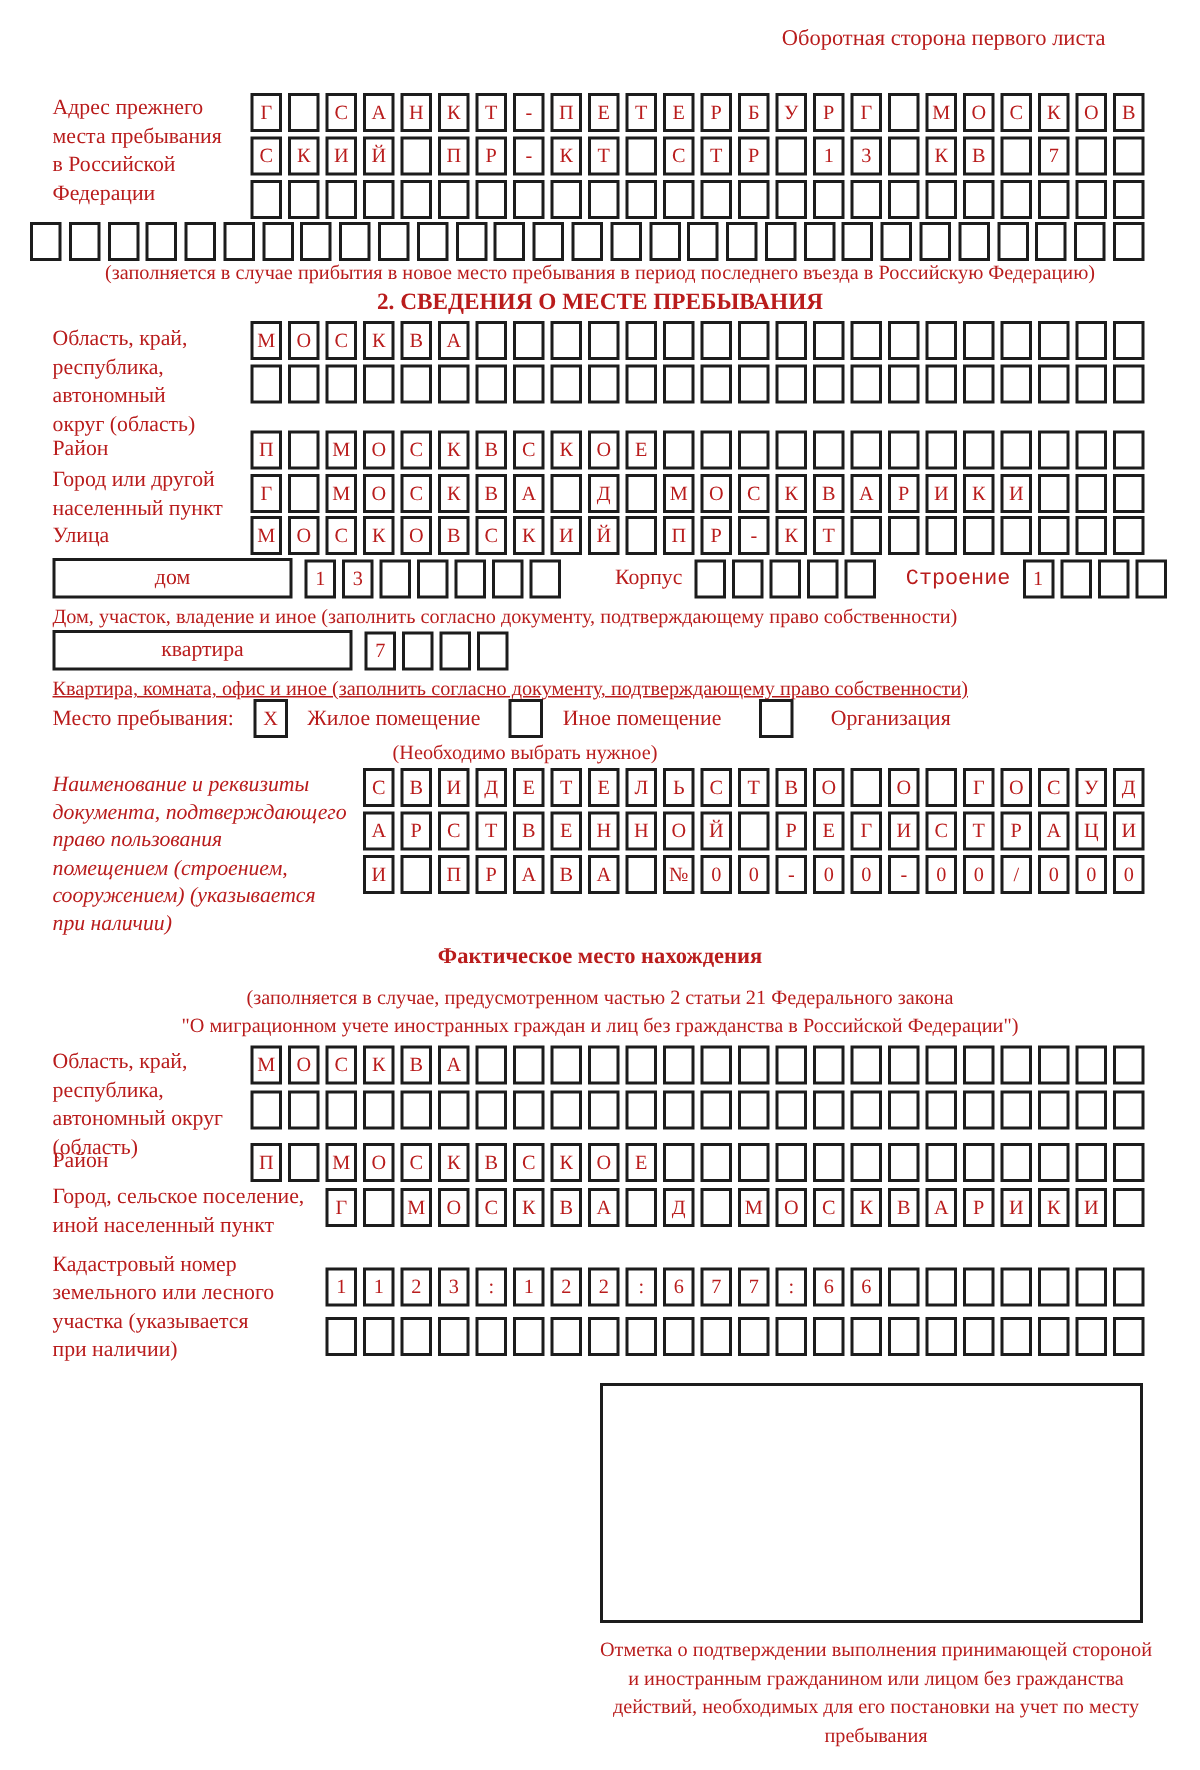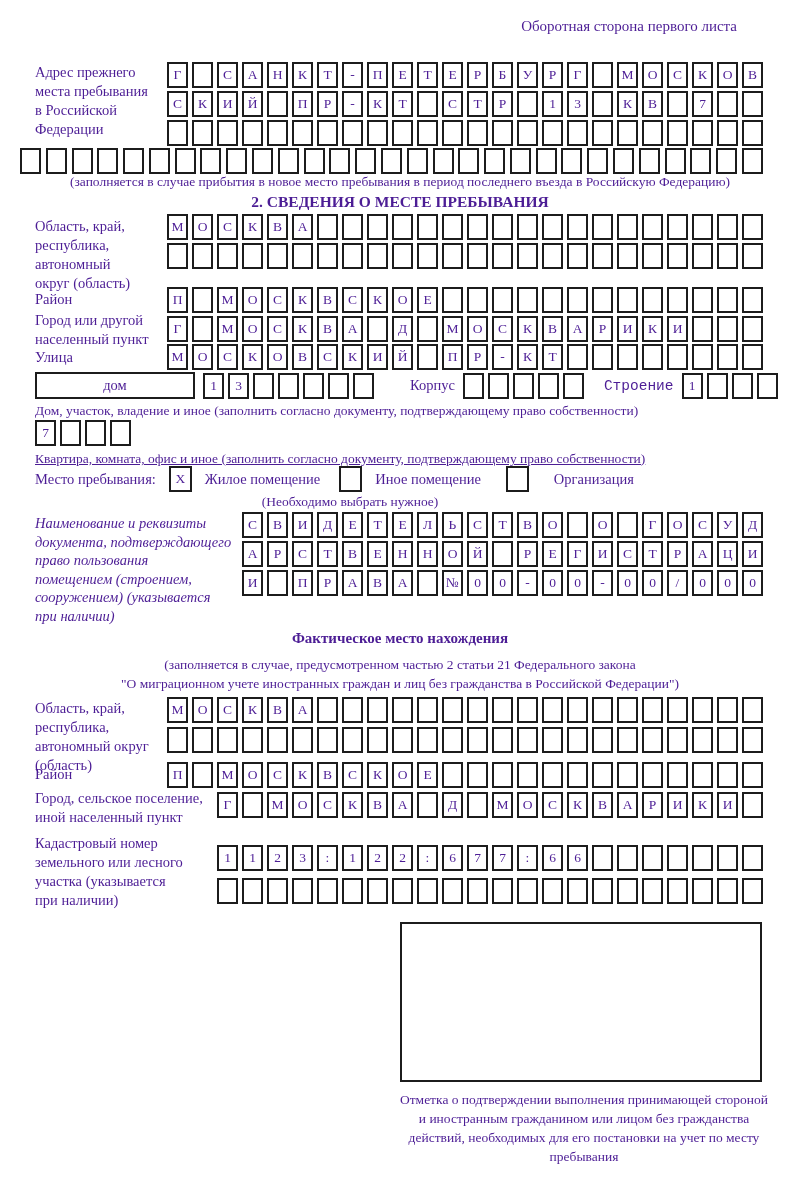--- a/index.html
+++ b/index.html
@@ -1,18 +1,18 @@
 <!DOCTYPE html>
 <html lang="ru"><head>
 <meta charset="utf-8">
 <style>
   html,body{margin:0;padding:0;background:#ffffff;}
   .page{
     position:relative;width:800px;height:1180px;background:#fff;
-    font-family:"Liberation Serif","DejaVu Serif",serif;color:#4c1d95;overflow:hidden;
+    font-family:"Liberation Serif","DejaVu Serif",serif;color:#b91c1c;overflow:hidden;
   }
   .corner{position:absolute;font-size:15px;}
   .lbl{position:absolute;font-size:14.5px;line-height:19px;}
   .lbl.tight{line-height:18.5px;}
   .cap{position:absolute;left:0;width:800px;text-align:center;font-size:13.5px;}
   .h-bold{position:absolute;left:0;width:800px;text-align:center;font-weight:bold;font-size:15.5px;}
   .boxrow{position:absolute;display:flex;gap:4px;}
   .boxrow.right{right:37px;}
   .boxrow.full{left:20px;right:37px;justify-content:space-between;gap:0;}
   .cbox,.chk{
@@ -323,20 +323,21 @@
     <div class="minirow">
         <span class="cbox">1</span>
         <span class="cbox"></span>
         <span class="cbox"></span>
         <span class="cbox"></span>
       </div>
   </div>
   <div class="lbl" style="left:35px;top:401px;font-size:13.5px;">Дом, участок, владение и иное (заполнить согласно документу, подтверждающему право собственности)</div>
 
   <div class="hrow" style="left:35px;top:420px;">
+    <div class="wbox" style="width:200px;">квартира</div>
     <div class="minirow">
         <span class="cbox">7</span>
         <span class="cbox"></span>
         <span class="cbox"></span>
         <span class="cbox"></span>
       </div>
   </div>
   <div class="lbl" style="left:35px;top:449px;font-size:13.5px;text-decoration:underline;">Квартира, комната, офис и иное (заполнить согласно документу, подтверждающему право собственности)</div>
 
   <div class="hrow" style="left:35px;top:466px;gap:13px;">

